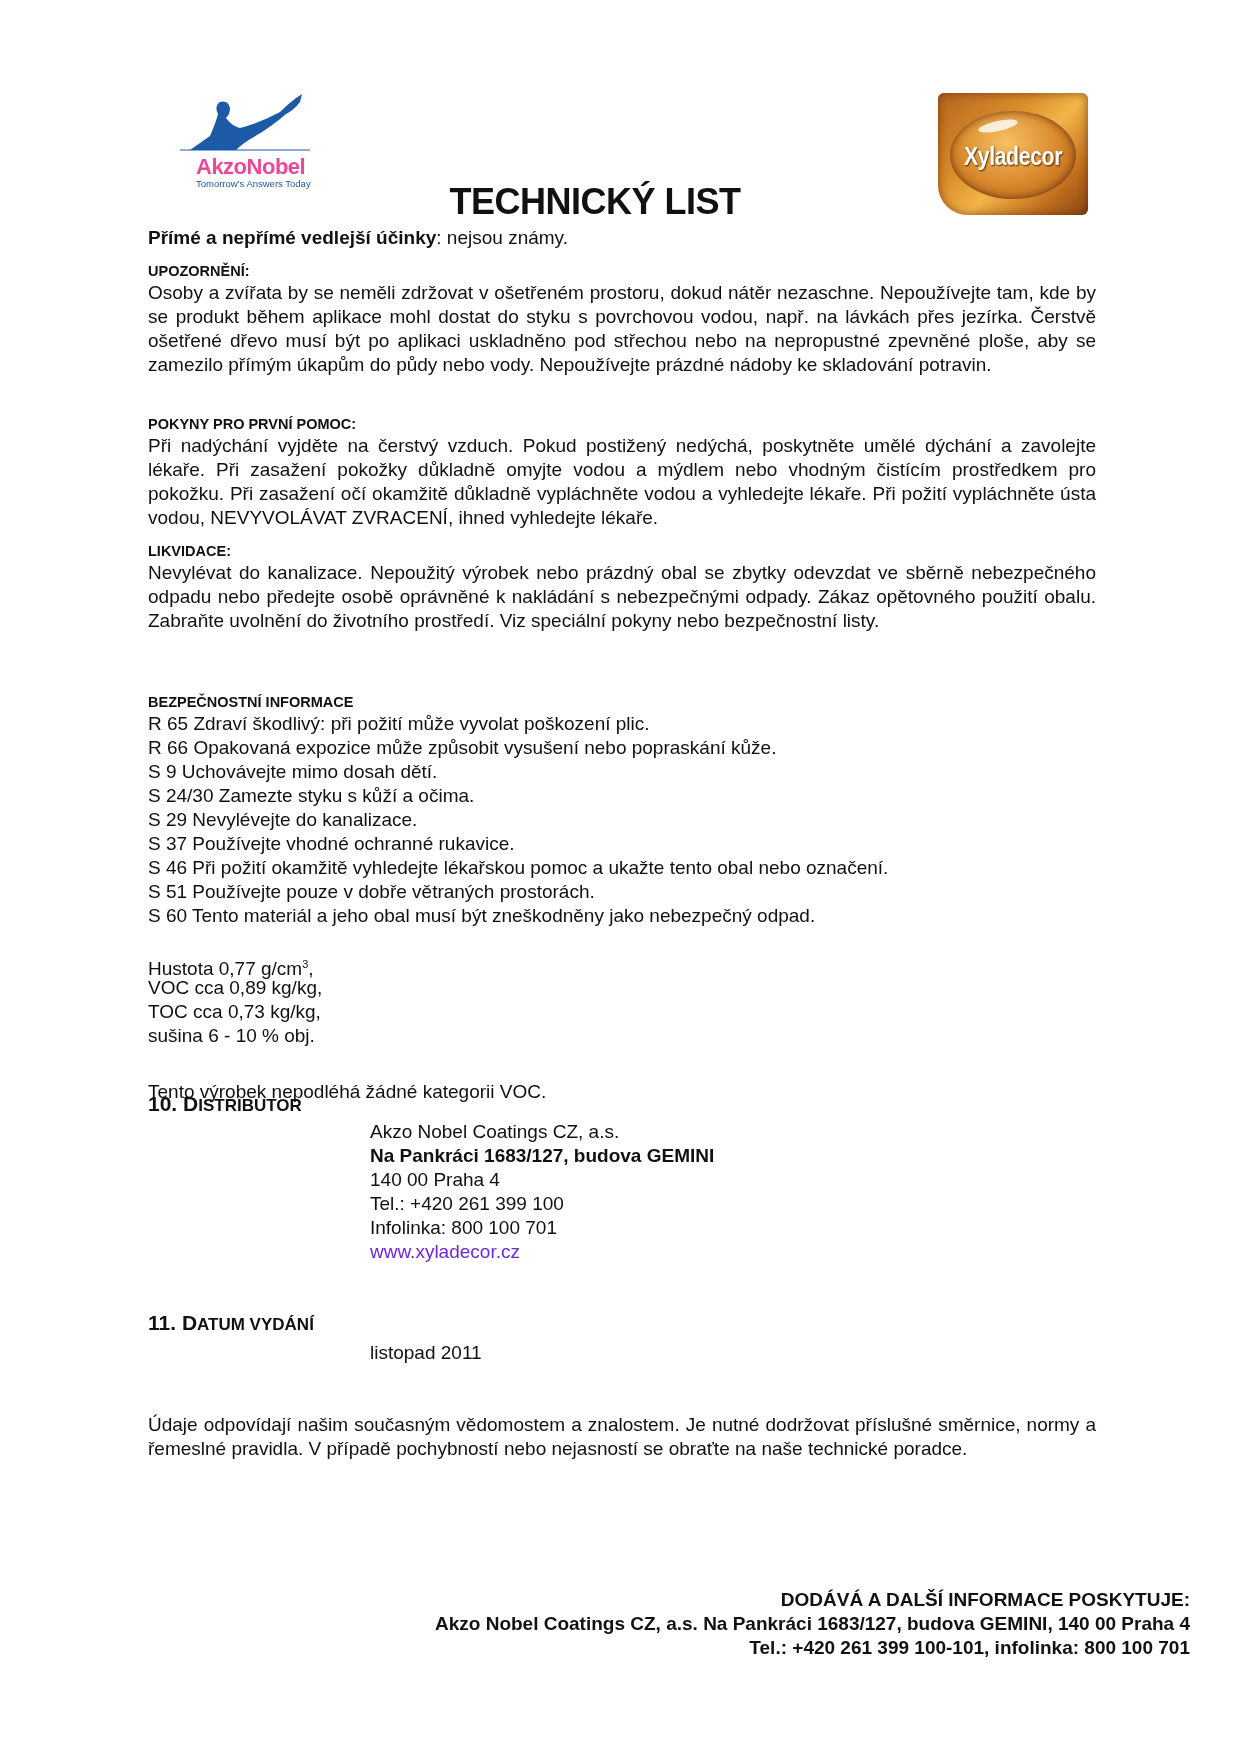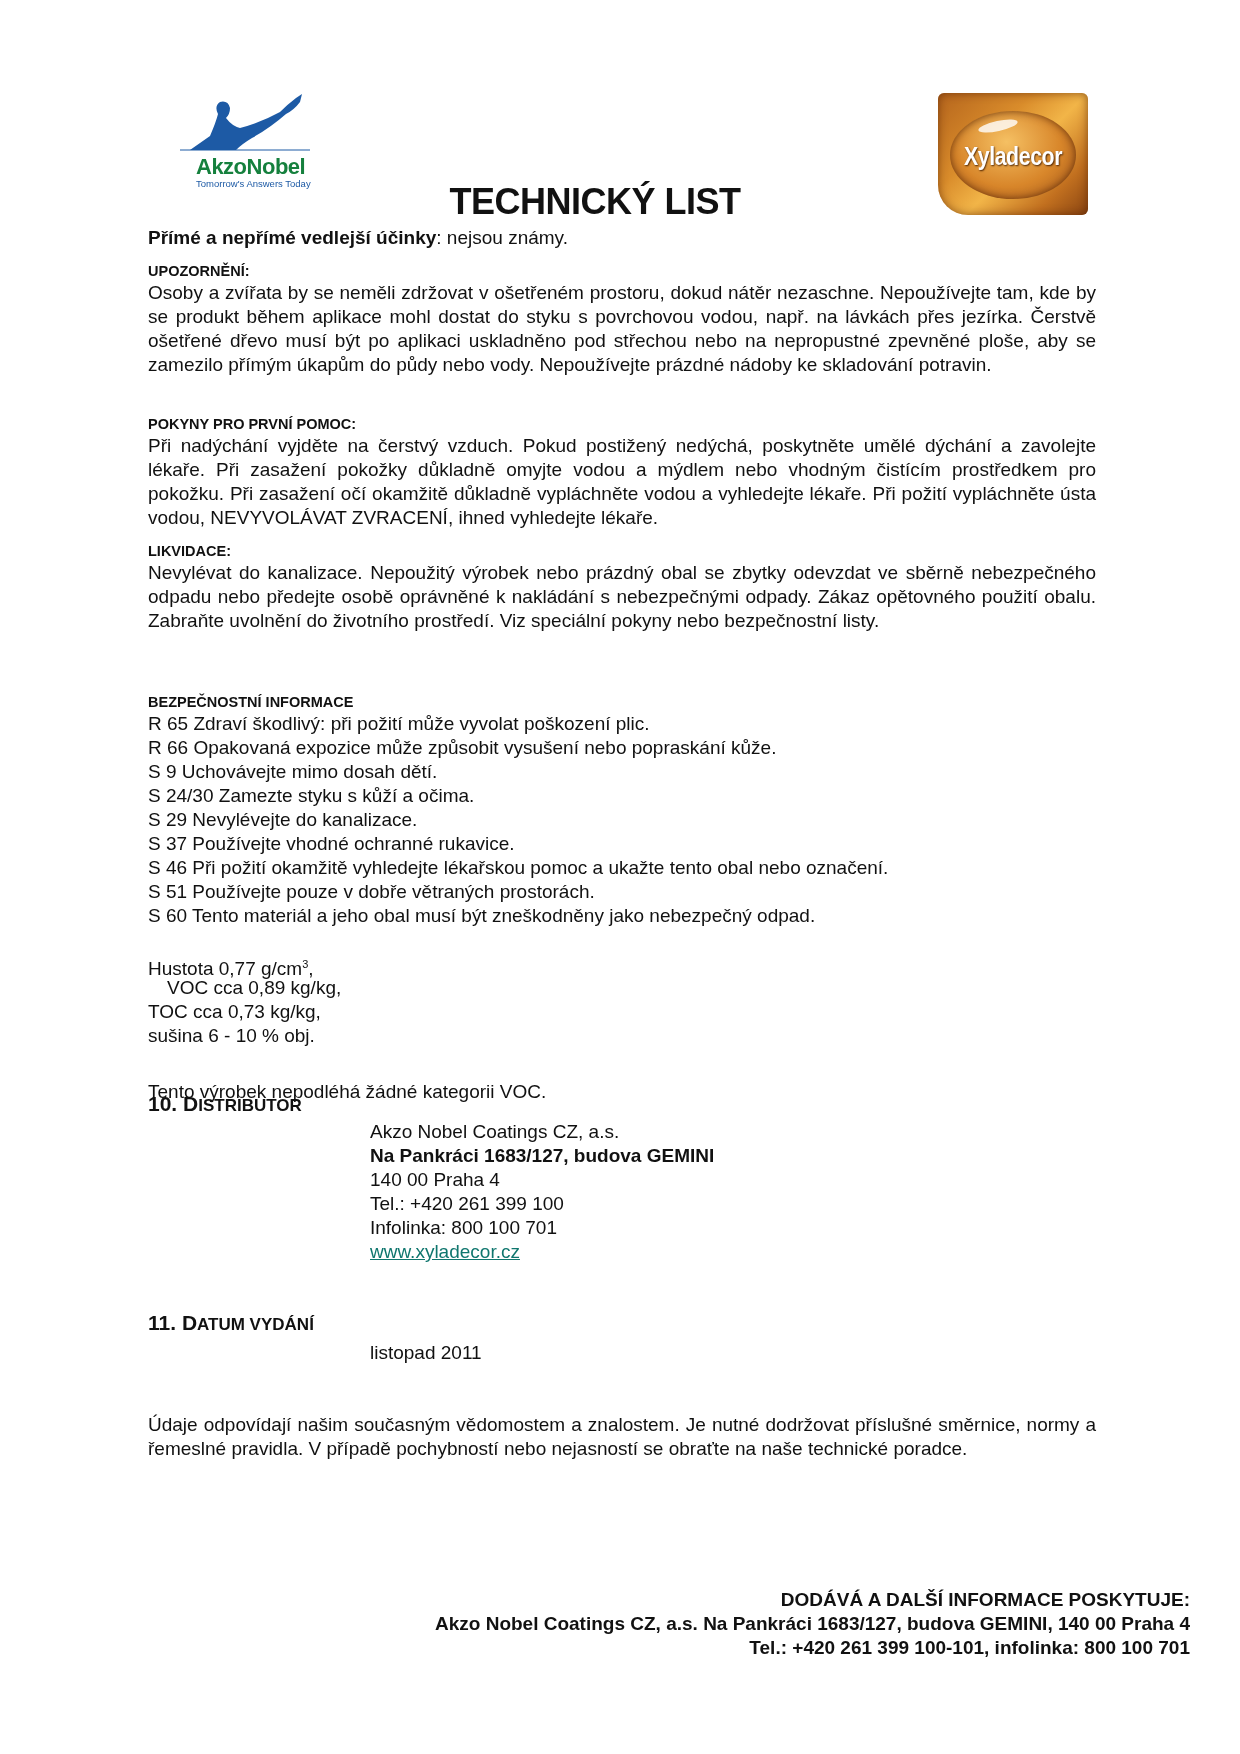--- a/index.html
+++ b/index.html
@@ -1,39 +1,39 @@
 <!DOCTYPE html>
 <html><head>
 <meta charset="utf-8">
 <style>
   html, body { margin:0; padding:0; background:#ffffff; }
   body { width:1240px; height:1754px; position:relative; overflow:hidden;
          font-family:"Liberation Sans", sans-serif; color:#111; }
   .abs { position:absolute; }
   .logo-akzo { left:170px; top:92px; width:150px; height:105px; }
-  .akzo-name { position:absolute; left:26px; top:62px; font-size:22px; font-weight:bold; color:#15803d; letter-spacing:-0.5px; }
+  .akzo-name { position:absolute; left:26px; top:62px; font-size:22px; font-weight:bold; color:#ec4899; letter-spacing:-0.5px; }
   .akzo-tag { position:absolute; left:26px; top:86px; font-size:9.5px; color:#1d5aa5; white-space:nowrap; }
   .logo-xyla { left:938px; top:93px; width:150px; height:122px; border-radius:6px 6px 6px 30px;
                background:linear-gradient(135deg,#b5651d 0%,#d98c2b 35%,#f2b548 55%,#c2701f 80%,#8a4512 100%);
                box-shadow:inset 0 0 10px rgba(80,30,0,.6); overflow:hidden; }
   .xyla-oval { position:absolute; left:12px; top:18px; width:126px; height:88px; border-radius:50%;
                background:radial-gradient(ellipse at 45% 35%, #f5c063 0%, #d8862a 55%, #a2551a 100%);
                box-shadow:inset 0 0 8px rgba(60,20,0,.7); }
   .xyla-text { position:absolute; left:0; width:150px; top:48px; text-align:center; font-weight:bold;
                font-size:26px; color:#fff; letter-spacing:-0.5px; text-shadow:1px 1px 2px #4a2200; transform:scaleX(0.82); }
   .xyla-shine { position:absolute; left:40px; top:28px; width:40px; height:10px; border-radius:50%;
                 background:rgba(255,255,255,.8); transform:rotate(-12deg); }
   .title { left:0; width:1190px; top:181px; text-align:center; font-size:36px; font-weight:bold; letter-spacing:-0.5px; }
   .p { left:148px; width:948px; font-size:19px; line-height:24px; text-align:justify; }
   .head-it { left:148px; font-size:14.5px; font-weight:bold; }
   .line { left:148px; font-size:19px; line-height:24px; white-space:nowrap; }
   .sec-h { left:148px; font-size:21px; font-weight:bold; }
   .sec-h .sc { font-size:17px; }
   .ind { left:370px; font-size:19px; line-height:24px; white-space:nowrap; }
-  a.link { color:#0f766e; text-decoration:underline; }
+  a.link { color:#6d28d9; }
   .footer { left:0; width:1190px; text-align:right; font-size:19px; font-weight:bold; line-height:24px; }
 </style>
 </head>
 <body>
 
 <div class="abs logo-akzo">
   <svg width="150" height="62" viewBox="0 0 150 62">
     <path d="M20 58 L40 44 Q46 30 48 22 Q44 14 50 10 Q58 8 60 16 Q60 22 56 26 Q62 34 70 36 Q92 30 110 20 Q118 12 126 6 L132 2 L130 10 Q124 18 116 22 Q100 36 82 46 Q72 52 66 58 Z" fill="#1d5aa5"></path>
     <line x1="10" y1="58" x2="140" y2="58" stroke="#1d5aa5" stroke-width="1"></line>
   </svg>
@@ -65,21 +65,21 @@
 <div class="abs line" style="top:736px;">R 66 Opakovaná expozice může způsobit vysušení nebo popraskání kůže.</div>
 <div class="abs line" style="top:760px;">S 9 Uchovávejte mimo dosah dětí.</div>
 <div class="abs line" style="top:784px;">S 24/30 Zamezte styku s kůží a očima.</div>
 <div class="abs line" style="top:808px;">S 29 Nevylévejte do kanalizace.</div>
 <div class="abs line" style="top:832px;">S 37 Používejte vhodné ochranné rukavice.</div>
 <div class="abs line" style="top:856px;">S 46 Při požití okamžitě vyhledejte lékařskou pomoc a ukažte tento obal nebo označení.</div>
 <div class="abs line" style="top:880px;">S 51 Používejte pouze v dobře větraných prostorách.</div>
 <div class="abs line" style="top:904px;">S 60 Tento materiál a jeho obal musí být zneškodněny jako nebezpečný odpad.</div>
 
 <div class="abs line" style="top:952px;"><span>Hustota 0,77 g/cm</span><sup style="font-size:11px;">3</sup><span>,</span></div>
-<div class="abs line" style="top:976px;margin-left:19px;">VOC cca 0,89 kg/kg,</div>
+<div class="abs line" style="top:976px;">VOC cca 0,89 kg/kg,</div>
 <div class="abs line" style="top:1000px;">TOC cca 0,73 kg/kg,</div>
 <div class="abs line" style="top:1024px;">sušina 6 - 10 % obj.</div>
 <div class="abs line" style="top:1048px;margin-top:32px;">Tento výrobek nepodléhá žádné kategorii VOC.</div>
 
 <div class="abs sec-h" style="top:1092px;"><span>10.</span> <span>D</span><span class="sc">ISTRIBUTOR</span></div>
 <div class="abs ind" style="top:1120px;">Akzo Nobel Coatings CZ, a.s.</div>
 <div class="abs ind" style="top:1144px;font-weight:bold;">Na Pankráci 1683/127, budova GEMINI</div>
 <div class="abs ind" style="top:1168px;">140 00 Praha 4</div>
 <div class="abs ind" style="top:1192px;">Tel.: +420 261 399 100</div>
 <div class="abs ind" style="top:1216px;">Infolinka: 800 100 701</div>

